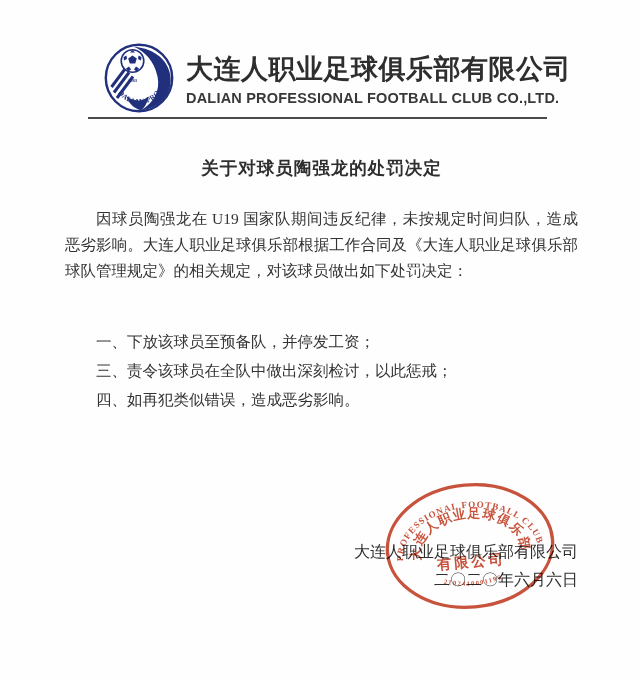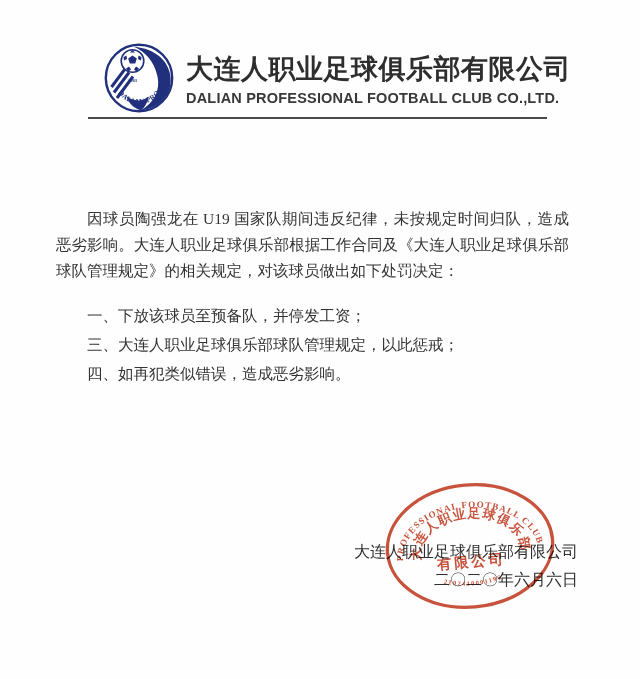--- a/index.html
+++ b/index.html
@@ -37,26 +37,26 @@
   }
 
   
   .doc-title {
     position: absolute; left: 65px; top: 156px; width: 513px;
     text-align: center;
     font-size: 17.5px; font-weight: 700; color: #2e2e2e;
     letter-spacing: 1px;
   }
   .content {
-    position: absolute; left: 56px; top: 206px; width: 513px;
+    position: absolute; left: 65px; top: 206px; width: 513px;
     font-size: 15.5px; line-height: 26px; color: #333333;
     text-align: justify;
   }
   .intro { text-indent: 2em; }
-  .items { list-style: none; margin-top: 17px; }
+  .items { list-style: none; margin-top: 43px; }
   .items li { line-height: 29px; text-indent: 2em; }
   .closing { margin-top: 17px; text-indent: 2em; }
 
   
   .signature {
     position: absolute; right: 62px; top: 538px;
     text-align: right; font-size: 16px; line-height: 28px; color: #2f2f2f;
   }
 
   
@@ -108,26 +108,27 @@
         </text>
       </svg>
     </div>
     <div class="header-text">
       <div class="cn-name">大连人职业足球俱乐部有限公司</div>
       <div class="en-name">DALIAN PROFESSIONAL FOOTBALL CLUB CO.,LTD.</div>
     </div>
   </div>
   <div class="header-rule"></div>
 
+  <div class="doc-title">关于对球员陶强龙的处罚决定</div>
 
   <div class="content">
     <p class="intro">因球员陶强龙在 U19 国家队期间违反纪律，未按规定时间归队，造成恶劣影响。大连人职业足球俱乐部根据工作合同及《大连人职业足球俱乐部球队管理规定》的相关规定，对该球员做出如下处罚决定：</p>
     <ul class="items">
       <li>一、下放该球员至预备队，并停发工资；</li>
-      <li>三、大连人职业足球俱乐部球队管理规定，以此惩戒；</li>
+      <li>三、责令该球员在全队中做出深刻检讨，以此惩戒；</li>
       <li>四、如再犯类似错误，造成恶劣影响。</li>
     </ul>
   </div>
 
   <div class="signature">
     <div>大连人职业足球俱乐部有限公司</div>
     <div>二〇二〇年六月六日</div>
   </div>
 
   <div class="seal">

